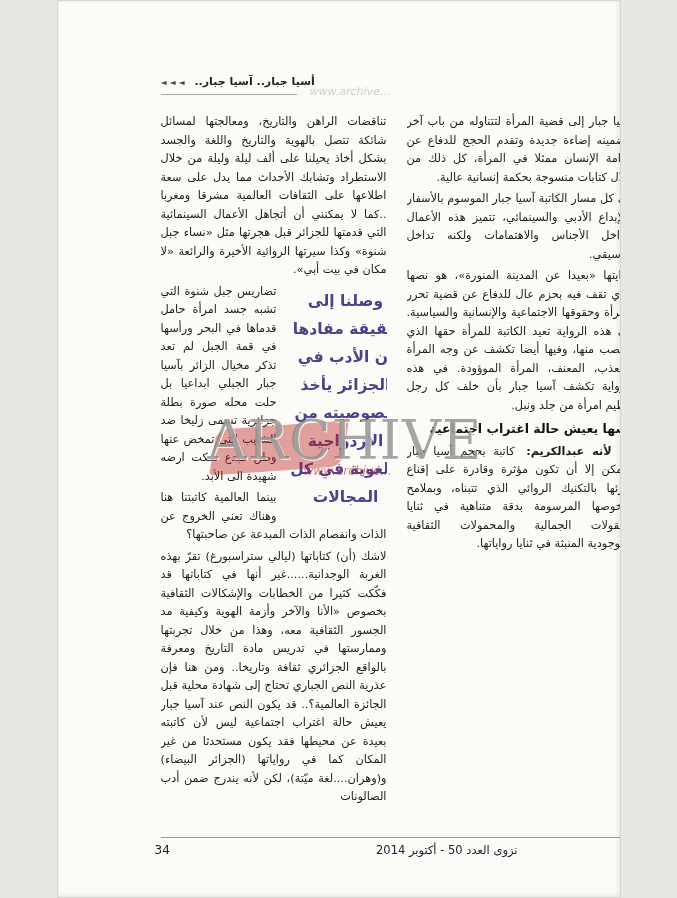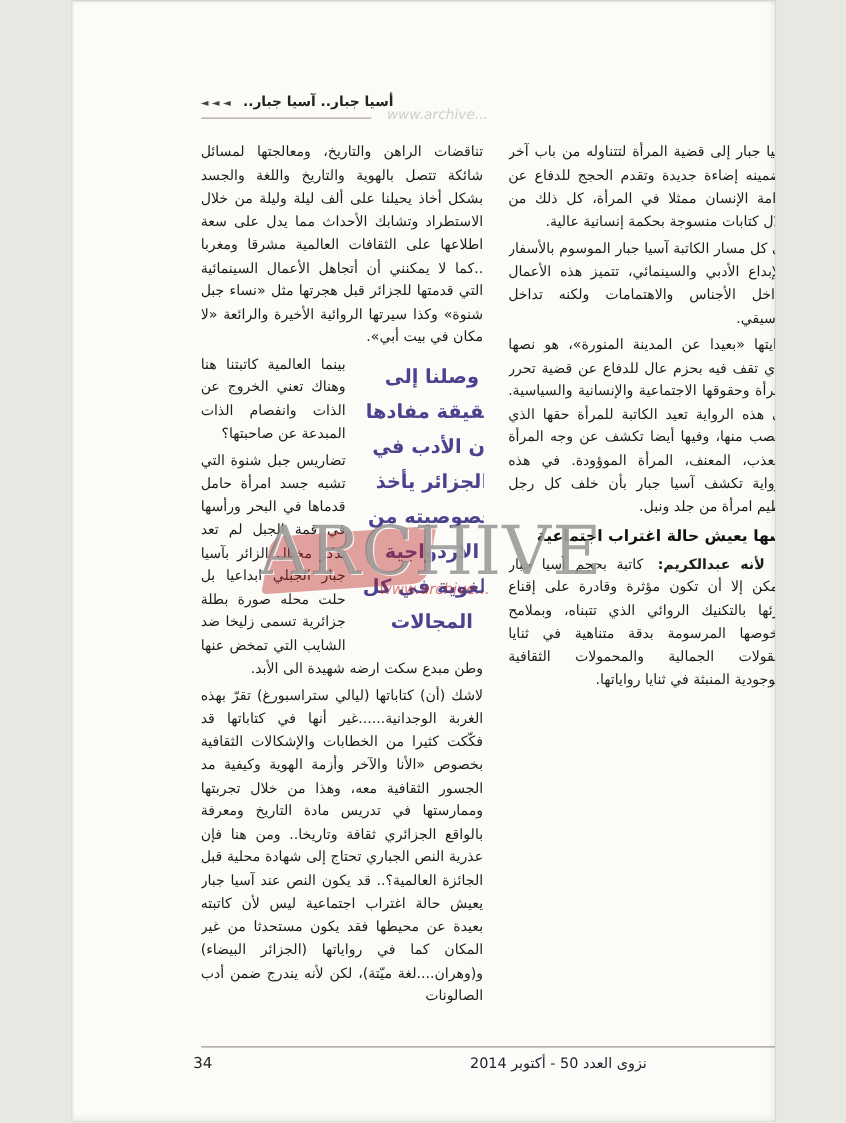--- a/index.html
+++ b/index.html
@@ -122,22 +122,22 @@
       <p>
         <span class="marker">✽</span>
         <span class="speaker">لأنه عبدالكريم:</span>
         <span>كاتبة بحجم آسيا جبار لايمكن إلا أن تكون مؤثرة وقادرة على إقناع قارئها بالتكنيك الروائي الذي تتبناه، وبملامح شخوصها المرسومة بدقة متناهية في ثنايا المقولات الجمالية والمحمولات الثقافية والوجودية المنبثة في ثنايا رواياتها.</span>
       </p>
     </div>
 
     <div class="col">
       <p>تناقضات الراهن والتاريخ، ومعالجتها لمسائل شائكة تتصل بالهوية والتاريخ واللغة والجسد بشكل أخاذ يحيلنا على ألف ليلة وليلة من خلال الاستطراد وتشابك الأحداث مما يدل على سعة اطلاعها على الثقافات العالمية مشرقا ومغربا ..كما لا يمكنني أن أتجاهل الأعمال السينمائية التي قدمتها للجزائر قبل هجرتها مثل «نساء جبل شنوة» وكذا سيرتها الروائية الأخيرة والرائعة «لا مكان في بيت أبي».</p>
       <div class="pull-quote">وصلنا إلى حقيقة مفادها أن الأدب في الجزائر يأخذ خصوصيته من الازدواجية اللغوية في كل المجالات</div>
+      <p>تضاريس جبل شنوة التي تشبه جسد امرأة حامل قدماها في البحر ورأسها في قمة الجبل لم تعد تذكر مخيال الزائر بآسيا جبار الجبلي ابداعيا بل حلت محله صورة بطلة جزائرية تسمى زليخا ضد الشايب التي تمخض عنها وطن مبدع سكت ارضه شهيدة الى الأبد.</p>
       <p>بينما العالمية كاتبتنا هنا وهناك تعني الخروج عن الذات وانفصام الذات المبدعة عن صاحبتها؟</p>
-      <p>تضاريس جبل شنوة التي تشبه جسد امرأة حامل قدماها في البحر ورأسها في قمة الجبل لم تعد تذكر مخيال الزائر بآسيا جبار الجبلي ابداعيا بل حلت محله صورة بطلة جزائرية تسمى زليخا ضد الشايب التي تمخض عنها وطن مبدع سكت ارضه شهيدة الى الأبد.</p>
       <p>لاشك (أن) كتاباتها (ليالي ستراسبورغ) تقرّ بهذه الغربة الوجدانية......غير أنها في كتاباتها قد فكّكت كثيرا من الخطابات والإشكالات الثقافية بخصوص «الأنا والآخر وأزمة الهوية وكيفية مد الجسور الثقافية معه، وهذا من خلال تجربتها وممارستها في تدريس مادة التاريخ ومعرفة بالواقع الجزائري ثقافة وتاريخا.. ومن هنا فإن عذرية النص الجباري تحتاج إلى شهادة محلية قبل الجائزة العالمية؟.. قد يكون النص عند آسيا جبار يعيش حالة اغتراب اجتماعية ليس لأن كاتبته بعيدة عن محيطها فقد يكون مستحدثا من غير المكان كما في رواياتها (الجزائر البيضاء) و(وهران....لغة ميّتة)، لكن لأنه يندرج ضمن أدب الصالونات</p>
     </div>
 
   </div>
 
   <div class="watermark">
     <div class="wm-ribbon"></div>
     <div class="wm-text">ARCHIVE</div>
     <div class="wm-sub">www.archive...</div>
   </div>

